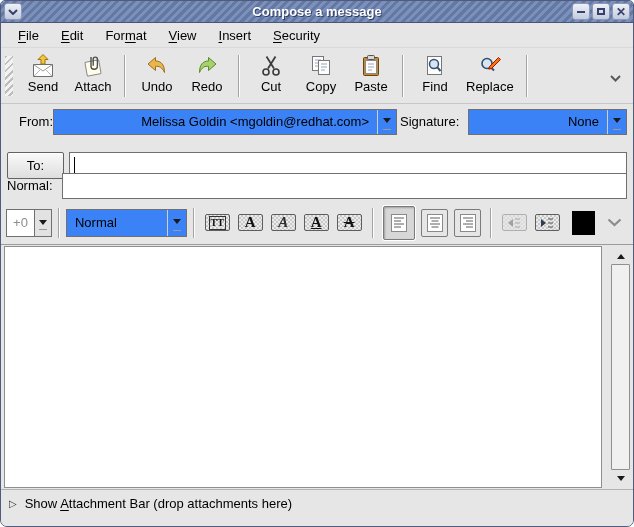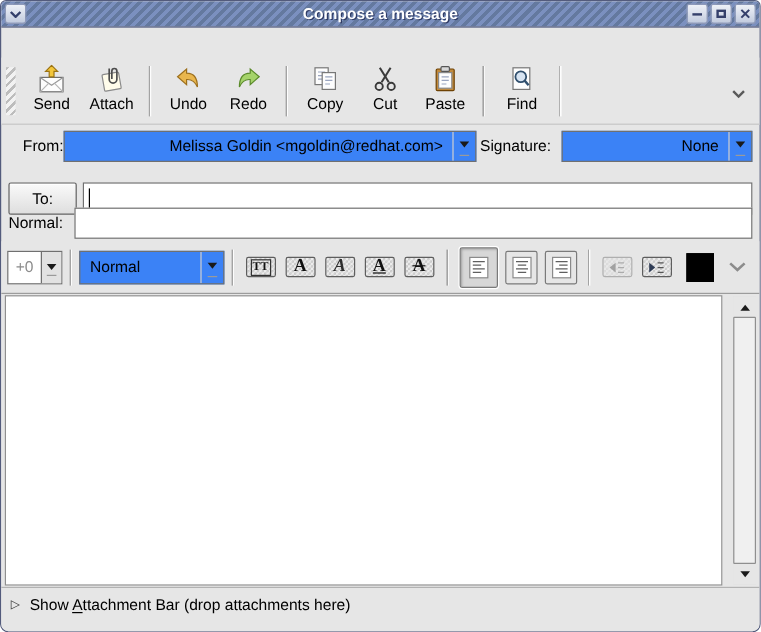--- a/index.html
+++ b/index.html
@@ -195,20 +195,28 @@
       <div class="bar"></div>
     </div>
     <div class="wm-btn" id="wm-max">
       <div class="box"></div>
     </div>
     <div class="wm-btn" id="wm-close">
       <span class="x">✕</span>
     </div>
   </div>
 
+  <div id="menubar">
+    <span class="menu-item"><u>F</u>ile</span>
+    <span class="menu-item"><u>E</u>dit</span>
+    <span class="menu-item">For<u>m</u>at</span>
+    <span class="menu-item"><u>V</u>iew</span>
+    <span class="menu-item"><u>I</u>nsert</span>
+    <span class="menu-item"><u>S</u>ecurity</span>
+  </div>
 
   <div id="toolbar">
     <div id="tb-handle"></div>
 
     <button class="tb-btn">
       <svg class="icon24" viewBox="0 0 24 24">
         <rect x="2.5" y="10.5" width="19" height="12" fill="#fdfdfd" stroke="#6e6e6e"></rect>
         <path d="M2.5 10.5 L12 17 L21.5 10.5" fill="none" stroke="#9a9a9a"></path>
         <path d="M2.5 22.5 L9.5 15.5 M21.5 22.5 L14.5 15.5" fill="none" stroke="#b5b5b5"></path>
         <path d="M12 0.5 L17 5.5 L14 5.5 L14 10 L10 10 L10 5.5 L7 5.5 Z" fill="#f3c63a" stroke="#9c7414"></path>
@@ -237,59 +245,67 @@
       <svg class="icon24" viewBox="0 0 24 24">
         <path d="M21 10 L13.5 3.5 V7 C7.5 7 4.5 11 4.5 18.5 C7 13 10 12 13.5 12.3 V16.5 Z" fill="#a5d36a" stroke="#5a8a2a"></path>
       </svg>
       <span>Redo</span>
     </button>
 
     <div class="tb-sep"></div>
 
     <button class="tb-btn">
       <svg class="icon24" viewBox="0 0 24 24">
+        <line x1="7.5" y1="2.5" x2="15" y2="14.5" stroke="#3a3a3a" stroke-width="1.7"></line>
+        <line x1="16.5" y1="2.5" x2="9" y2="14.5" stroke="#3a3a3a" stroke-width="1.7"></line>
+        <circle cx="7" cy="18" r="3" fill="none" stroke="#3a3a3a" stroke-width="1.6"></circle>
+        <circle cx="17" cy="18" r="3" fill="none" stroke="#3a3a3a" stroke-width="1.6"></circle>
+      </svg>
+      <span>Cut</span>
+    </button>
+
+    <button class="tb-btn">
+      <svg class="icon24" viewBox="0 0 24 24">
         <rect x="3.5" y="2.5" width="11" height="14" fill="#fdfdfd" stroke="#777"></rect>
         <path d="M6 6 h6 M6 9 h6 M6 12 h4" stroke="#9aa5c0"></path>
         <rect x="9.5" y="6.5" width="11" height="14" fill="#fdfdfd" stroke="#777"></rect>
         <path d="M12 10 h6 M12 13 h6 M12 16 h4" stroke="#9aa5c0"></path>
       </svg>
       <span>Copy</span>
     </button>
 
     <button class="tb-btn">
       <svg class="icon24" viewBox="0 0 24 24">
-        <line x1="7.5" y1="2.5" x2="15" y2="14.5" stroke="#3a3a3a" stroke-width="1.7"></line>
-        <line x1="16.5" y1="2.5" x2="9" y2="14.5" stroke="#3a3a3a" stroke-width="1.7"></line>
-        <circle cx="7" cy="18" r="3" fill="none" stroke="#3a3a3a" stroke-width="1.6"></circle>
-        <circle cx="17" cy="18" r="3" fill="none" stroke="#3a3a3a" stroke-width="1.6"></circle>
-      </svg>
-      <span>Cut</span>
-    </button>
-
-    <button class="tb-btn">
-      <svg class="icon24" viewBox="0 0 24 24">
         <rect x="4.5" y="3.5" width="15" height="18" rx="1" fill="#c18a3d" stroke="#6e4204"></rect>
         <rect x="6.5" y="6.5" width="11" height="13" fill="#fdfdfd" stroke="#8a8a8a"></rect>
         <rect x="8.5" y="1.5" width="7" height="4" rx="1" fill="#d8d8d8" stroke="#555"></rect>
         <path d="M9 10 h6 M9 13 h6 M9 16 h4" stroke="#9aa5c0"></path>
       </svg>
       <span>Paste</span>
     </button>
 
     <div class="tb-sep"></div>
 
     <button class="tb-btn">
       <svg class="icon24" viewBox="0 0 24 24">
         <rect x="4.5" y="2.5" width="14" height="18" fill="#fdfdfd" stroke="#777"></rect>
         <circle cx="11" cy="10" r="4.5" fill="#d7e4f2" stroke="#31506e" stroke-width="1.5"></circle>
         <line x1="14.2" y1="13.2" x2="17.5" y2="17" stroke="#31506e" stroke-width="2"></line>
       </svg>
       <span>Find</span>
     </button>
 
+    <button class="tb-btn">
+      <svg class="icon24" viewBox="0 0 24 24">
+        <circle cx="9" cy="9.5" r="5" fill="#d7e4f2" stroke="#31506e" stroke-width="1.6"></circle>
+        <line x1="12.5" y1="13" x2="16" y2="16.5" stroke="#31506e" stroke-width="2"></line>
+        <path d="M20.5 3.5 L22.5 5.5 L13.5 14.5 L10.8 15.2 L11.5 12.5 Z" fill="#f57900" stroke="#a40000" stroke-width="0.9"></path>
+      </svg>
+      <span>Replace</span>
+    </button>
 
     <div class="tb-sep"></div>
 
     <button id="tb-overflow">
       <svg width="11" height="7" viewBox="0 0 11 7">
           <polyline points="1,1 5.5,5.5 10,1" fill="none" stroke="#5a5a5a" stroke-width="2"></polyline>
         </svg>
     </button>
   </div>
 

